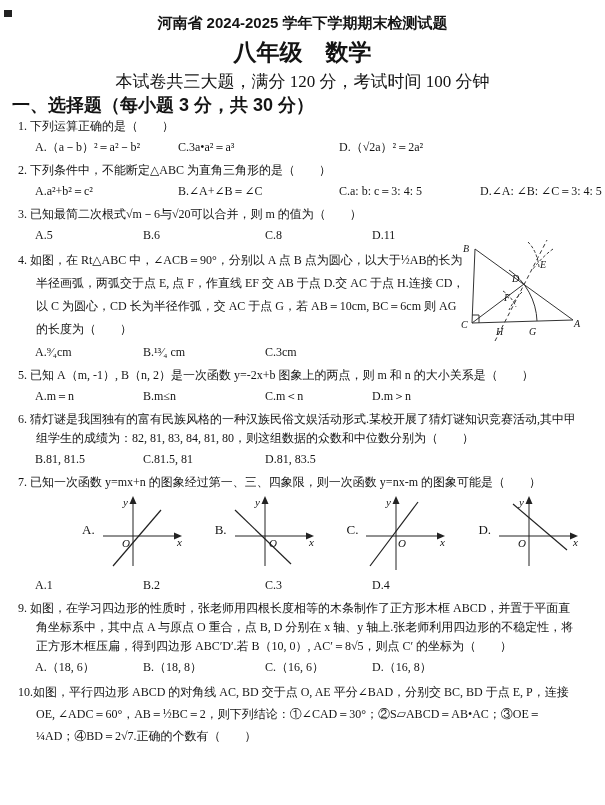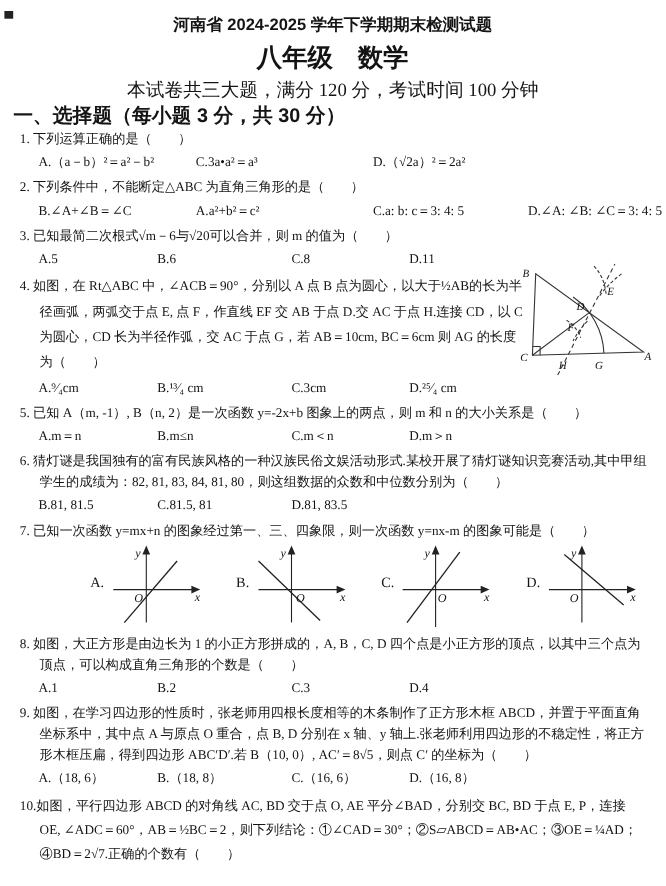--- a/index.html
+++ b/index.html
@@ -16,21 +16,21 @@
   }
   .subtitle {
     font-family:"Liberation Sans","DejaVu Sans",sans-serif;
     font-weight:bold; font-size:23px; text-align:center; margin-top:8px; line-height:20px;
   }
   .info { text-align:center; font-size:17px; margin-top:12px; line-height:15px; }
   .section {
     font-family:"Liberation Sans","DejaVu Sans",sans-serif;
     font-weight:bold; font-size:18px; margin:8px 0 0 12px; line-height:16px;
   }
-  .q { margin:4px 16px 0 18px; }
+  .q { margin:4px 28px 0 18px; }
   .q-text { padding-left:18px; text-indent:-18px; }
   .opts {
     display:grid; grid-template-columns:108px 122px 107px auto;
     padding-left:17px; margin-top:2px; line-height:19px; white-space:nowrap;
   }
   .opts-w { grid-template-columns:118px 136px 116px auto;gap:25px; }
   .q4 { position:relative; }
   .q4 .q-text { padding-right:110px; line-height:23px; }
   .q4 svg.fig { position:absolute; right:-6px; top:-12px; }
   .q10 .q-text { line-height:22px; }
@@ -55,22 +55,22 @@
   <div class="opts opts-w">
     <span>A.（a－b）²＝a²－b²</span>
     <span>C.3a•a²＝a³</span>
     <span>D.（√2a）²＝2a²</span>
   </div>
 </div>
 
 <div class="q">
   <p class="q-text"><span>2.</span> <span>下列条件中，不能断定△ABC 为直角三角形的是（　　）</span></p>
   <div class="opts opts-w">
+    <span>A.a²+b²＝c²</span>
     <span>B.∠A+∠B＝∠C</span>
-    <span>A.a²+b²＝c²</span>
     <span>C.a: b: c＝3: 4: 5</span>
     <span>D.∠A: ∠B: ∠C＝3: 4: 5</span>
   </div>
 </div>
 
 <div class="q">
   <p class="q-text"><span>3.</span> <span>已知最简二次根式√m－6与√20可以合并，则 m 的值为（　　）</span></p>
   <div class="opts">
     <span>A.5</span>
     <span>B.6</span>
@@ -101,21 +101,20 @@
       <text x="37" y="98">H</text>
       <text x="70" y="98">G</text>
       <text x="115" y="90">A</text>
     </g>
   </svg>
   <p class="q-text"><span>4.</span> <span>如图，在 Rt△ABC 中，∠ACB＝90°，分别以 A 点 B 点为圆心，以大于½AB的长为半径画弧，两弧交于点 E, 点 F，作直线 EF 交 AB 于点 D.交 AC 于点 H.连接 CD，以 C 为圆心，CD 长为半径作弧，交 AC 于点 G，若 AB＝10cm, BC＝6cm 则 AG 的长度为（　　）</span></p>
   <div class="opts">
     <span>A.⁹⁄₄cm</span>
     <span>B.¹³⁄₄ cm</span>
     <span>C.3cm</span>
-    <span>D.²⁵⁄₄ cm</span>
   </div>
 </div>
 
 <div class="q">
   <p class="q-text"><span>5.</span> <span>已知 A（m, -1）, B（n, 2）是一次函数 y=-2x+b 图象上的两点，则 m 和 n 的大小关系是（　　）</span></p>
   <div class="opts">
     <span>A.m＝n</span>
     <span>B.m≤n</span>
     <span>C.m＜n</span>
     <span>D.m＞n</span>
@@ -212,21 +211,20 @@
           <text x="80" y="52">x</text>
           <text x="25" y="53">O</text>
         </g>
       </svg>
     </div>
 
   </div>
 </div>
 
 <div class="q">
-  <p class="q-text"><span>8.</span> <span>如图，大正方形是由边长为 1 的小正方形拼成的，A, B，C, D 四个点是小正方形的顶点，以其中三个点为顶点，可以构成直角三角形的个数是（　　）</span></p>
   <div class="opts">
     <span>A.1</span>
     <span>B.2</span>
     <span>C.3</span>
     <span>D.4</span>
   </div>
 </div>
 
 <div class="q">
   <p class="q-text"><span>9.</span> <span>如图，在学习四边形的性质时，张老师用四根长度相等的木条制作了正方形木框 ABCD，并置于平面直角坐标系中，其中点 A 与原点 O 重合，点 B, D 分别在 x 轴、y 轴上.张老师利用四边形的不稳定性，将正方形木框压扁，得到四边形 ABC′D′.若 B（10, 0）, AC′＝8√5，则点 C′ 的坐标为（　　）</span></p>

